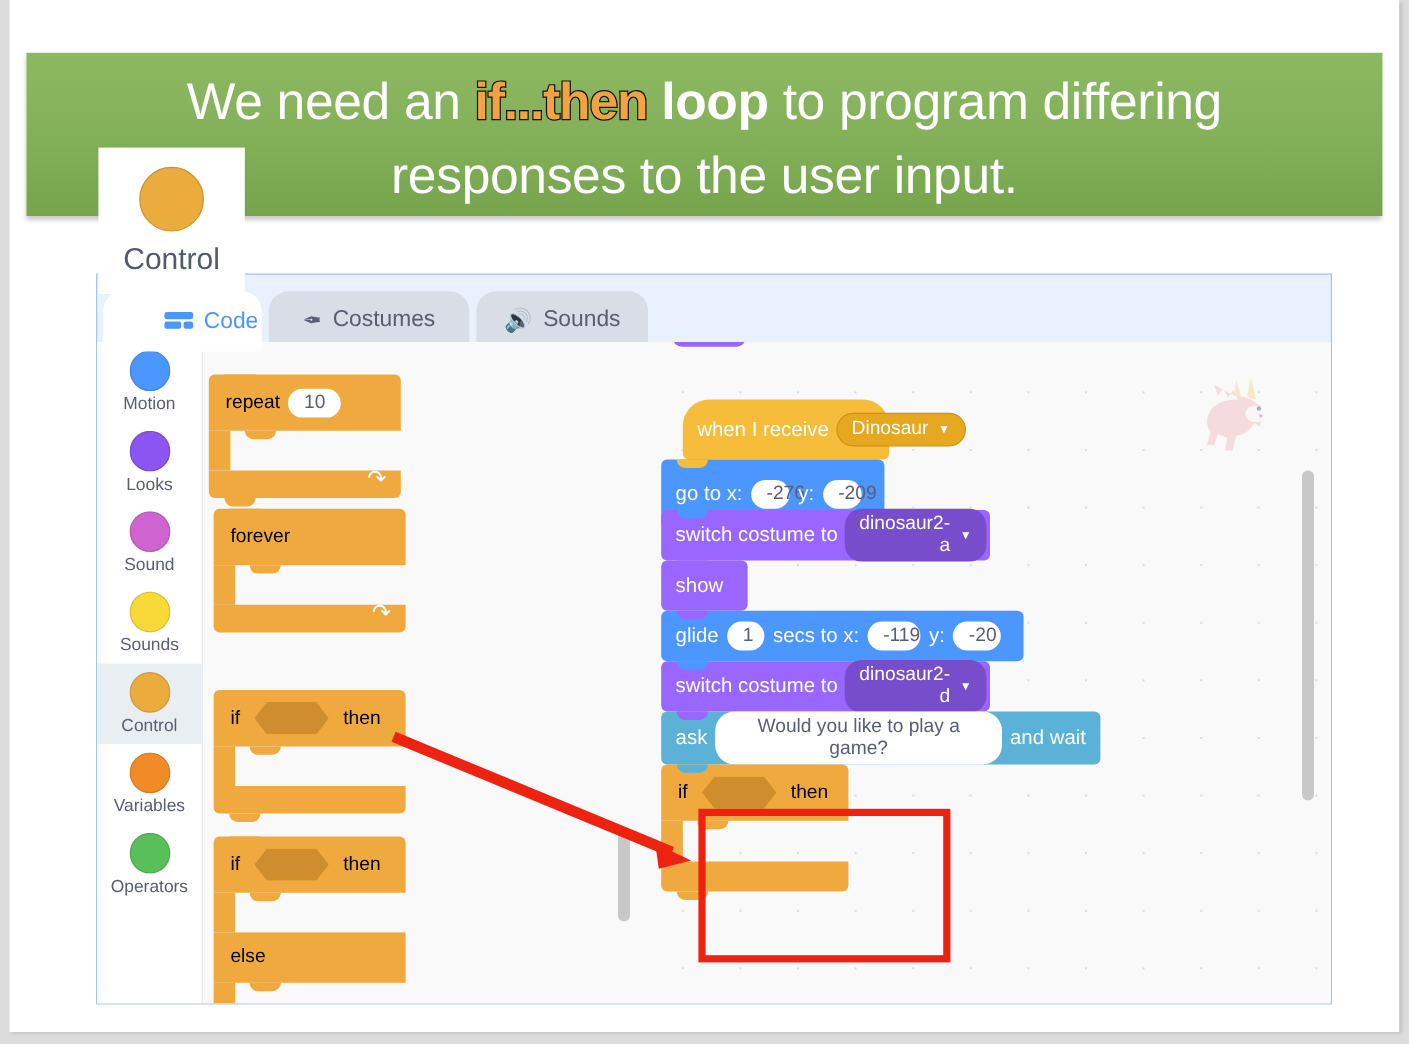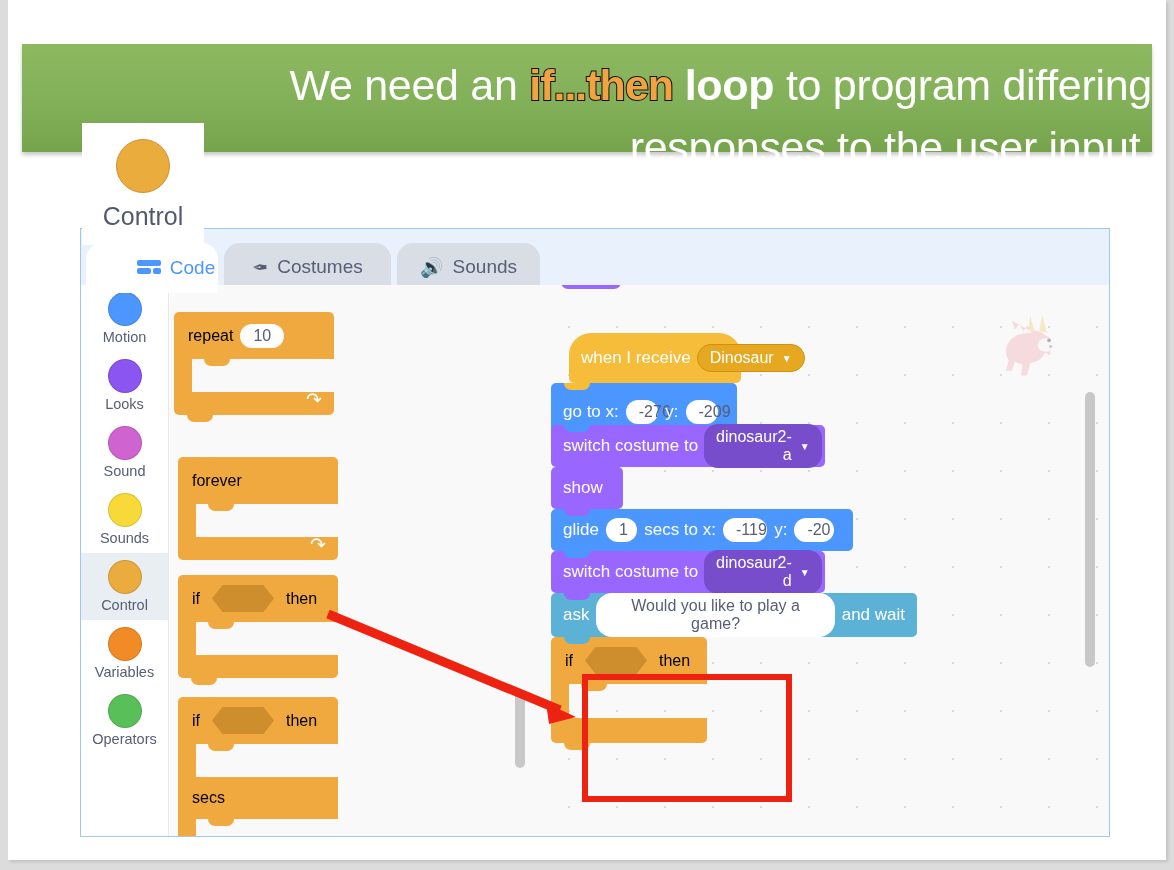--- a/index.html
+++ b/index.html
@@ -14,24 +14,24 @@
     left: 8px; top: 0px;
     width: 1158px; height: 860px;
     background: #ffffff;
     box-shadow: 2px 2px 3px rgba(0,0,0,0.12);
   }
 
   
   #banner {
     position: absolute;
     left: 14px; top: 44px;
-    width: 1130px; height: 108px;
+    width: 1130px; height: 136px;
     background: linear-gradient(180deg,#8cb860 0%,#82b058 55%,#75a44c 100%);
     box-shadow: 0 3px 4px rgba(0,0,0,0.22);
-    text-align: right;
+    text-align: center;
     padding-top: 10px;
   }
   .ban-line {
     color: #ffffff;
     font-size: 43px;
     line-height: 62px;
     font-weight: 400;
     letter-spacing: -0.3px;
     white-space: nowrap;
   }
@@ -261,21 +261,21 @@
           </div>
           <div class="cb-nub ctrl" style="left:13px; top:0px;"></div>
           <div class="cb-arm ctrl" style="top:47px; height:33px;"></div>
           <div class="cb-nub ctrl" style="left:30px; top:47px;"></div>
           <div class="cb-foot ctrl" style="top:80px; width:160px; height:23px;">
             <span class="loopcurve">↷</span>
           </div>
           <div class="cb-nub ctrl" style="left:13px; top:103px;"></div>
         </div>
 
-        <div class="cblock" style="left:8px; top:172px; width:160px; height:103px;">
+        <div class="cblock" style="left:8px; top:139px; width:160px; height:103px;">
           <div class="cb-head ctrl" style="width:160px; height:47px;">
             <span class="txt">forever</span>
           </div>
           <div class="cb-nub ctrl" style="left:13px; top:0px;"></div>
           <div class="cb-arm ctrl" style="top:47px; height:33px;"></div>
           <div class="cb-nub ctrl" style="left:30px; top:47px;"></div>
           <div class="cb-foot ctrl" style="top:80px; width:160px; height:23px;">
             <span class="loopcurve">↷</span>
           </div>
         </div>
@@ -296,21 +296,21 @@
         <div class="cblock" style="left:8px; top:412px; width:160px; height:160px;">
           <div class="cb-head ctrl" style="width:160px; height:47px;">
             <span class="txt">if</span>
             <span class="hexin"></span>
             <span class="txt">then</span>
           </div>
           <div class="cb-nub ctrl" style="left:13px; top:0px;"></div>
           <div class="cb-arm ctrl" style="top:47px; height:33px;"></div>
           <div class="cb-nub ctrl" style="left:30px; top:47px;"></div>
           <div class="cb-head ctrl" style="top:80px; width:160px; height:42px; border-radius:0;">
-            <span class="txt">secs</span>
+            <span class="txt">else</span>
           </div>
           <div class="cb-arm ctrl" style="top:122px; height:33px;"></div>
           <div class="cb-nub ctrl" style="left:30px; top:122px;"></div>
 
         </div>
 
         <div class="vsb" style="left:345px; top:405px; height:78px;"></div>
       </div>
 
       <div id="canvas">

